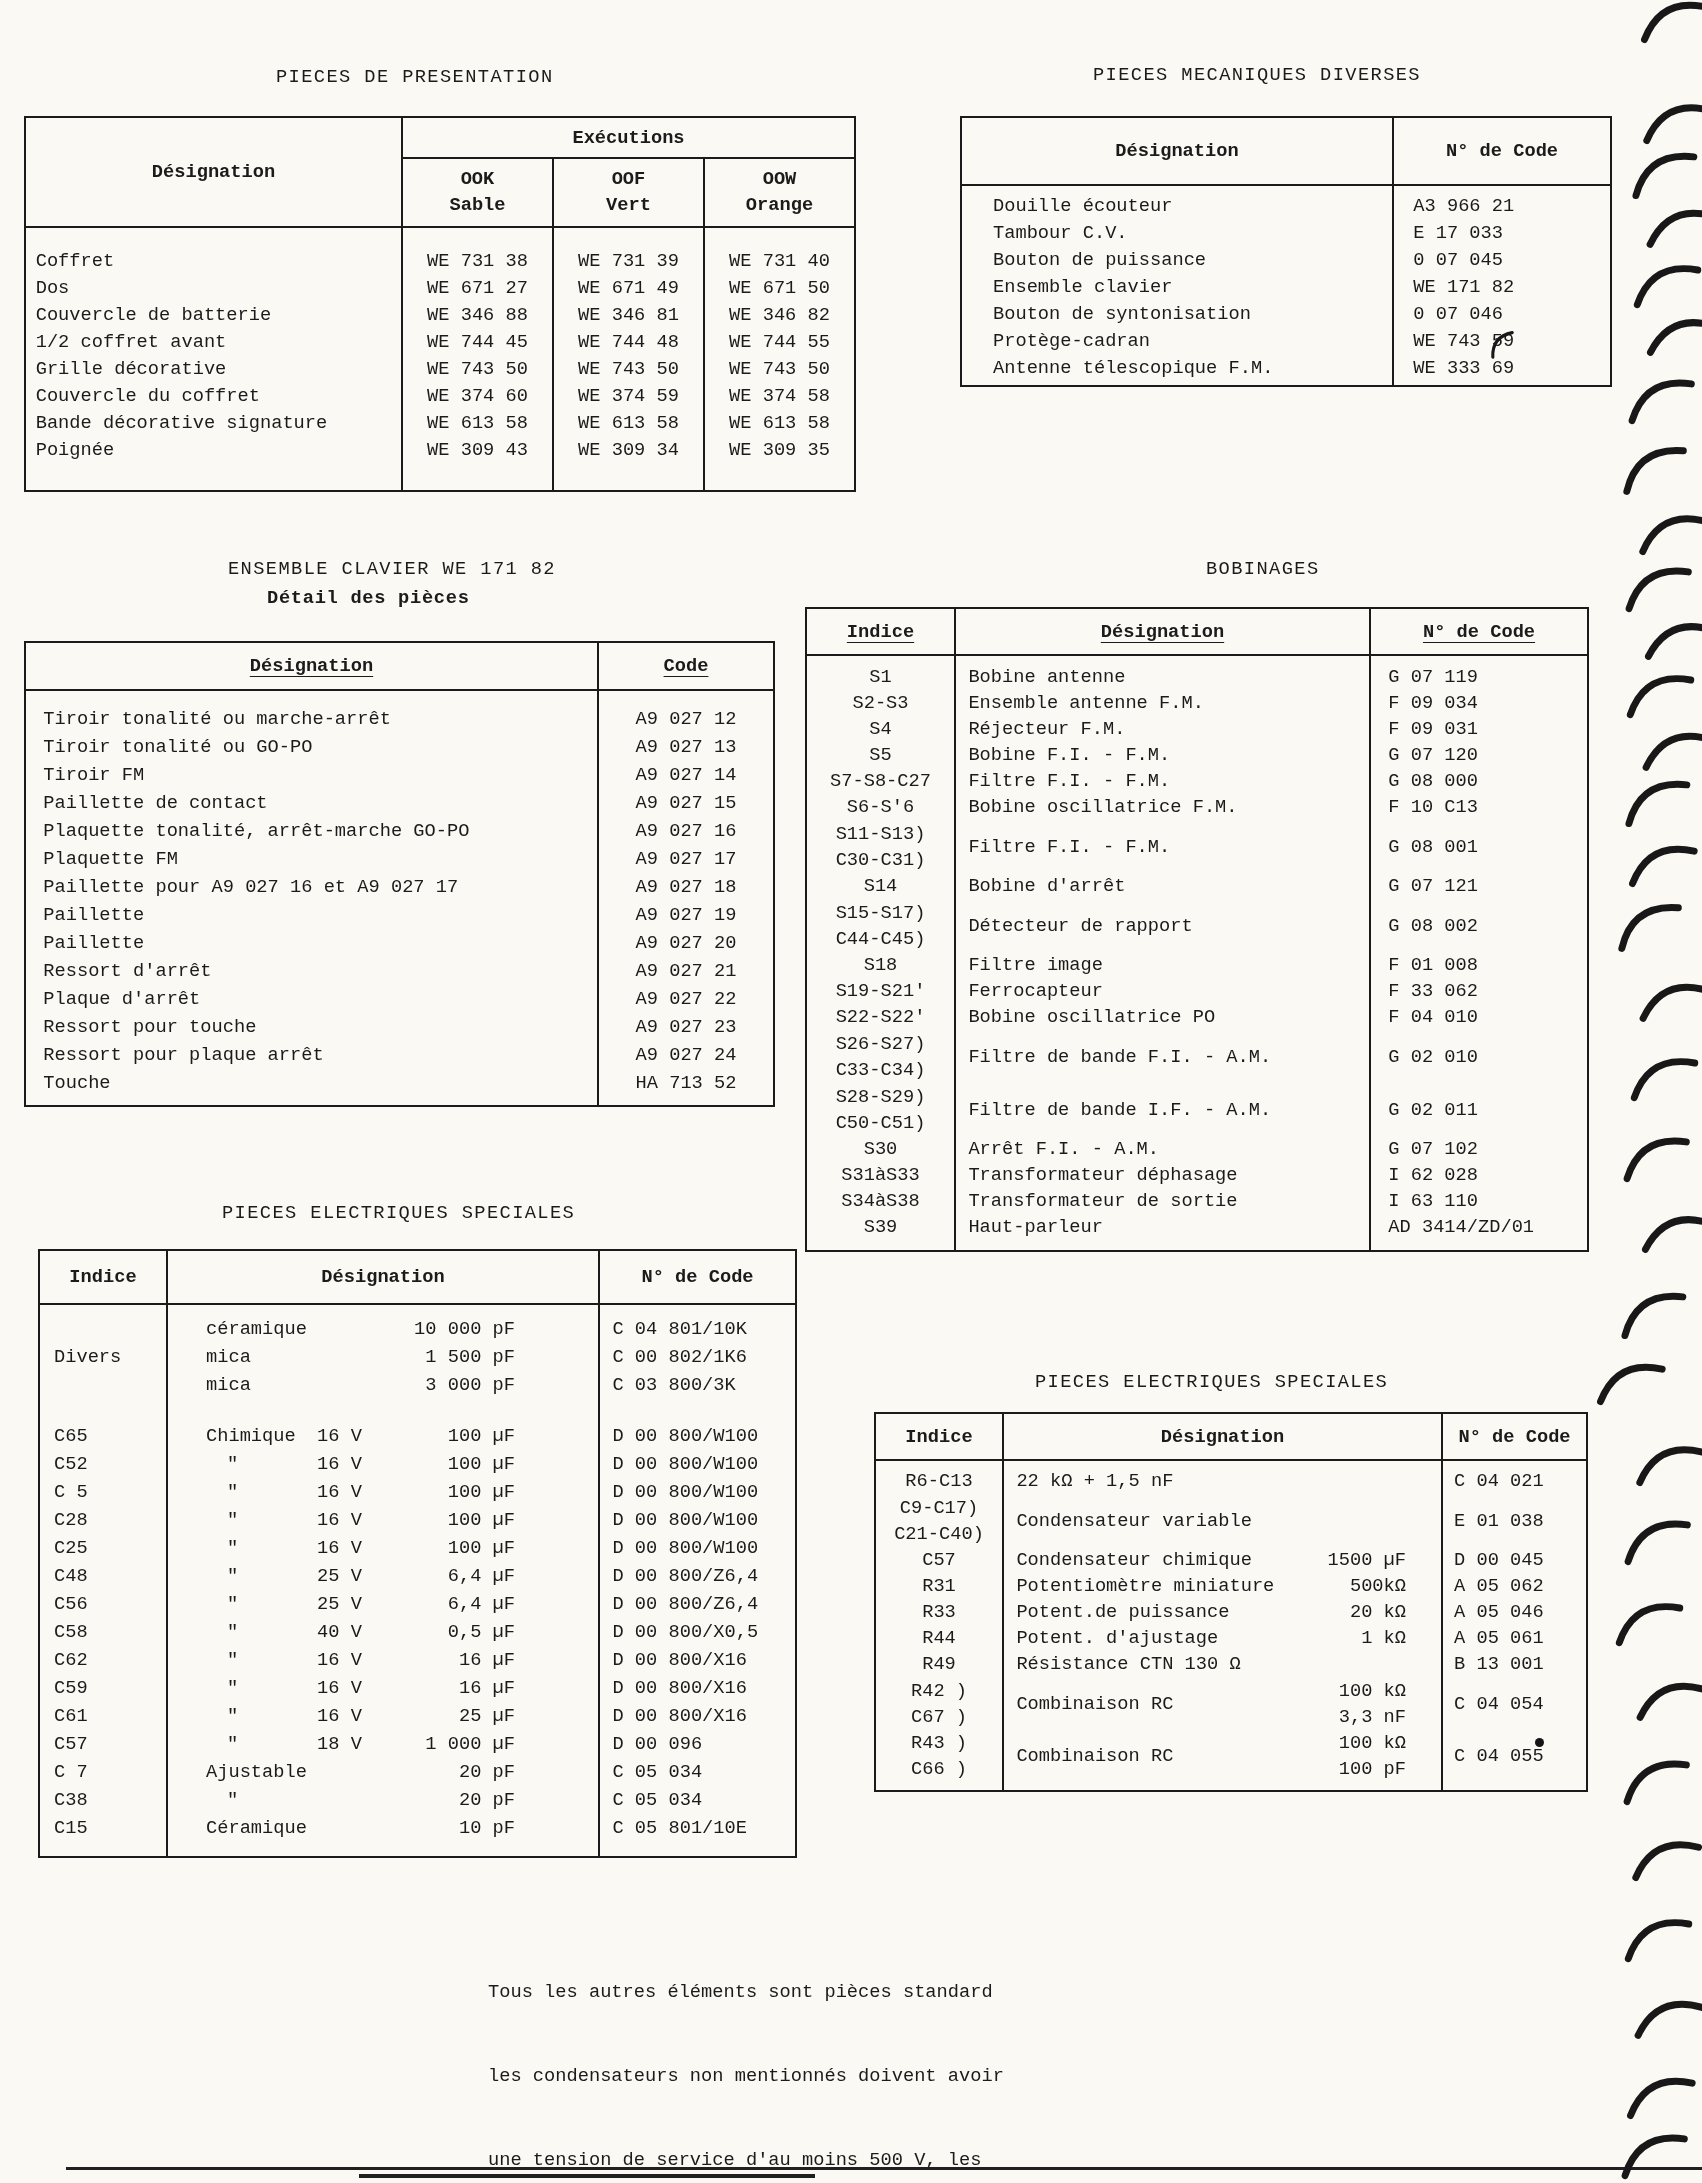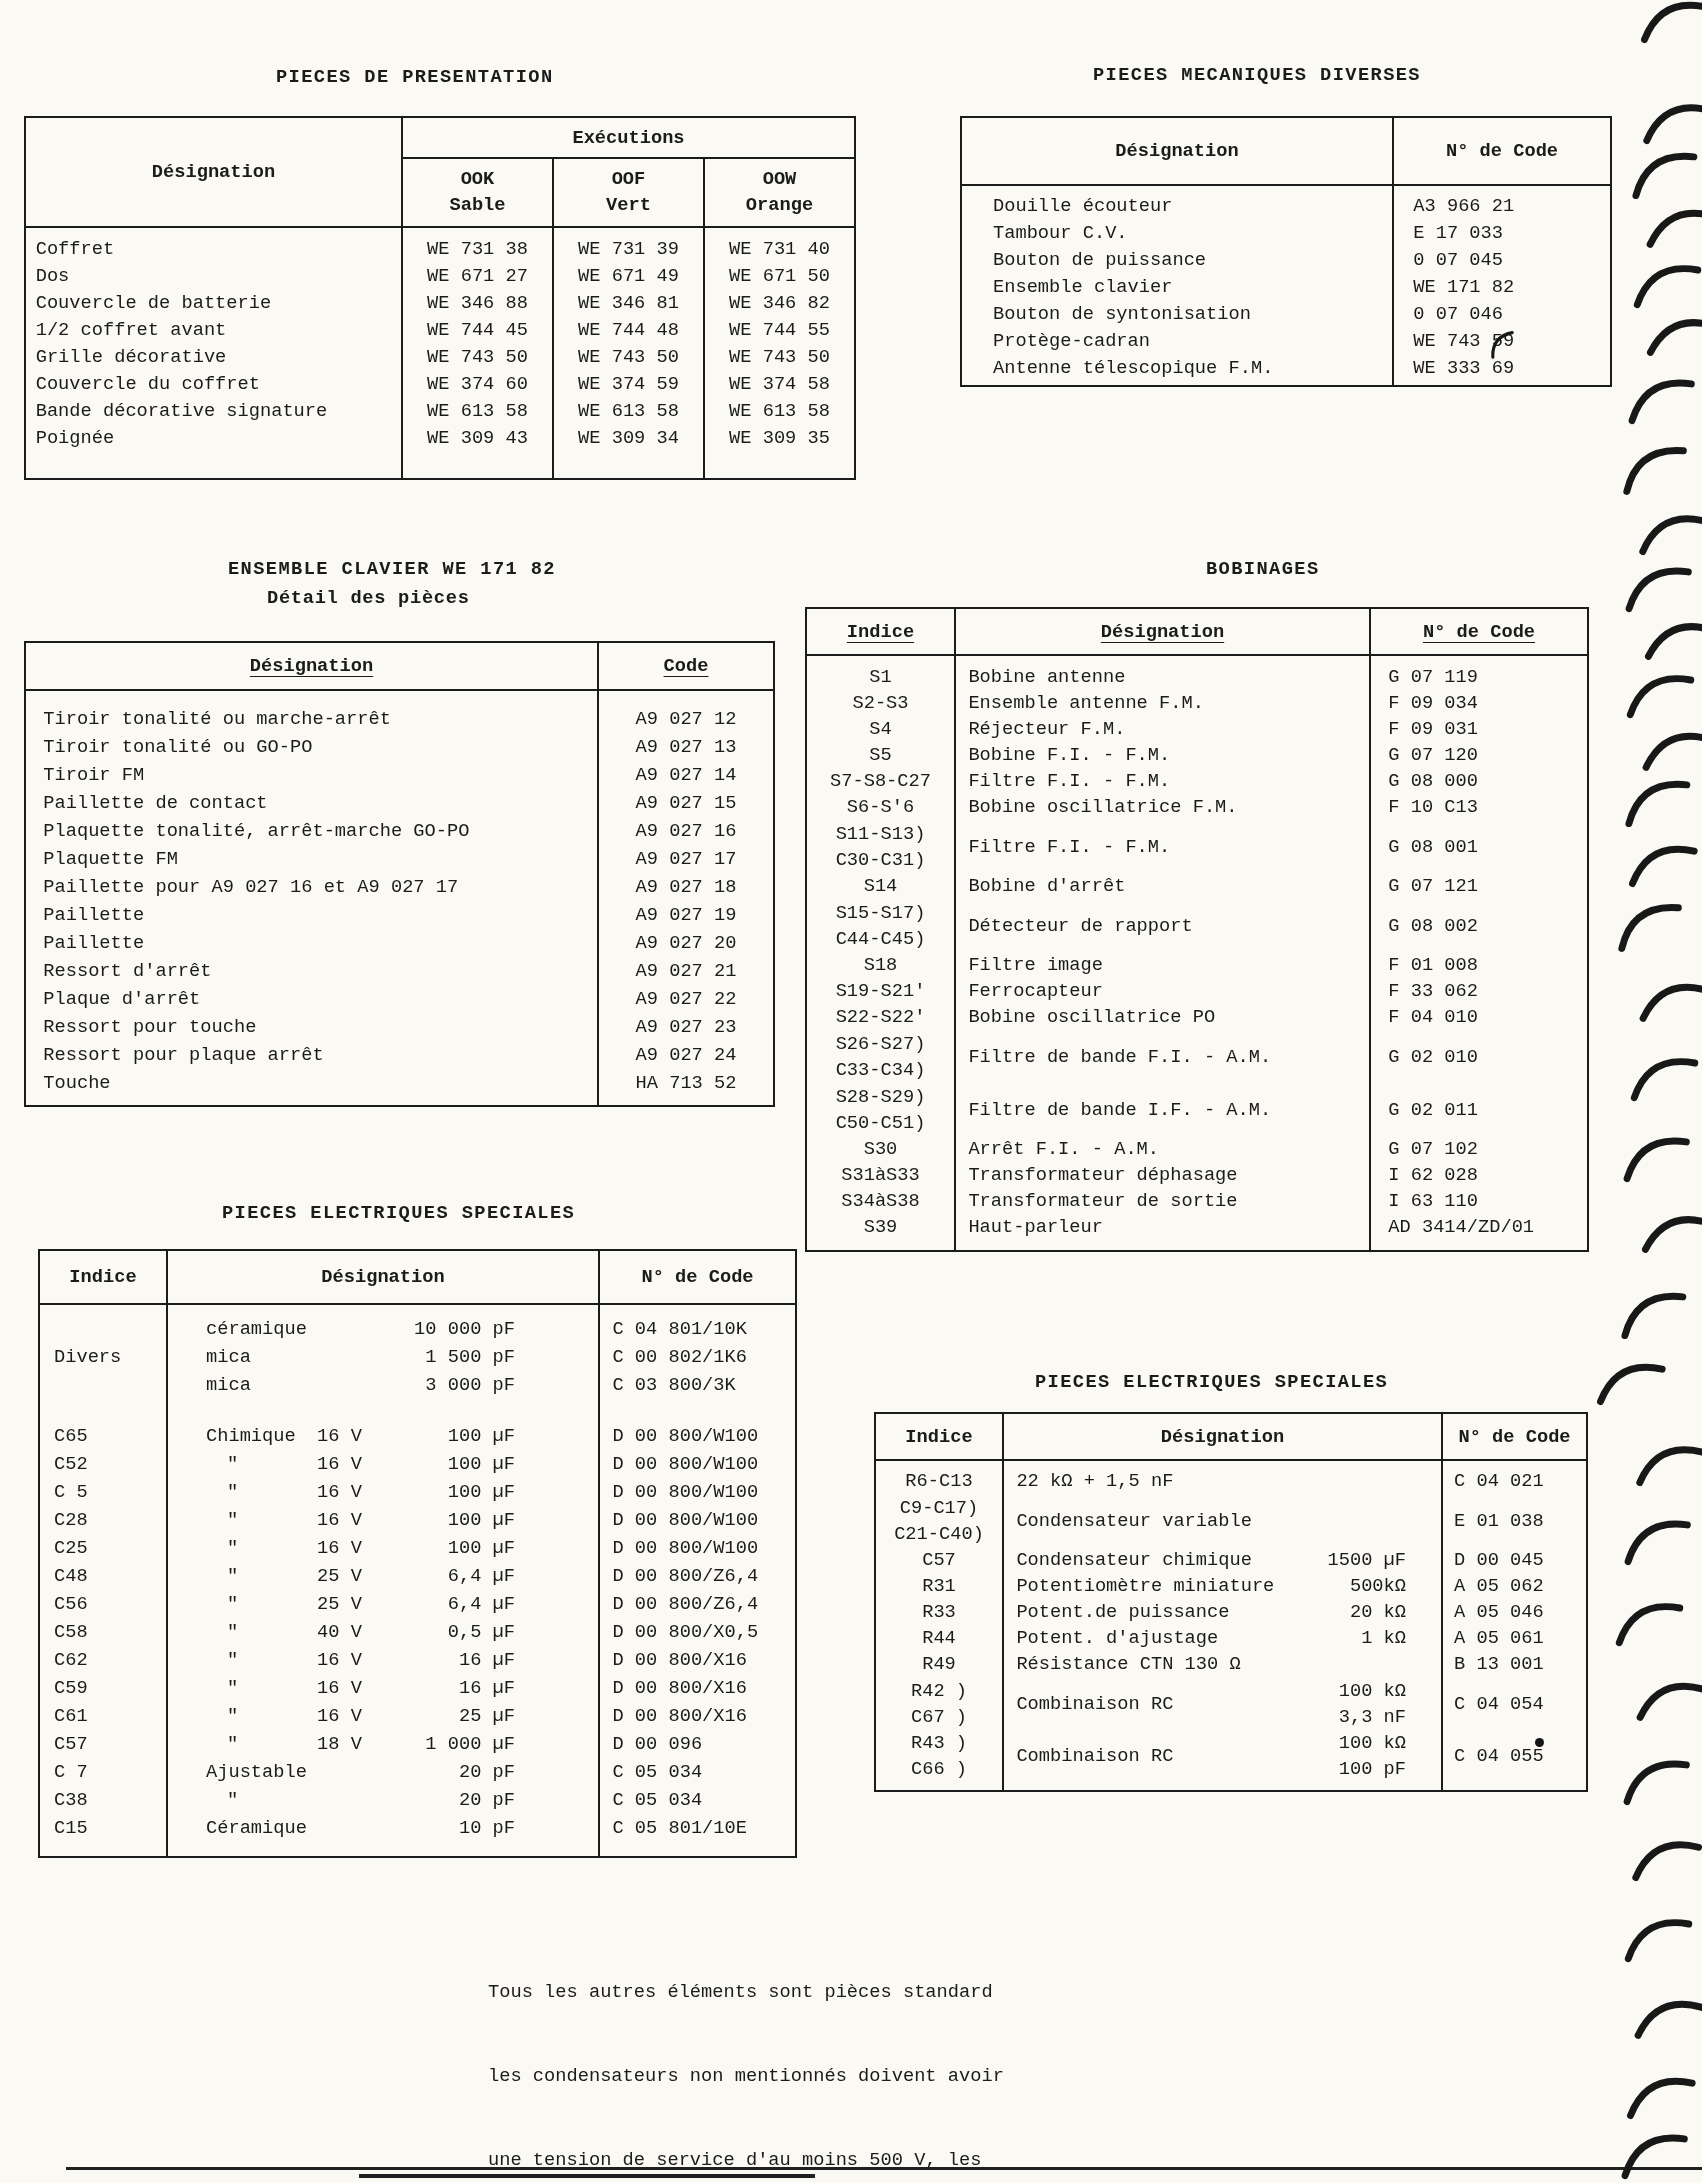--- a/index.html
+++ b/index.html
@@ -1,38 +1,38 @@
 <!DOCTYPE html>
 <html style="font-size:11px"><head>
 <meta charset="utf-8">
 <style>
   *{box-sizing:border-box;margin:0;padding:0}
   html,body{background:#e9e7e0}
   body{width:1702px;height:2183px;position:relative;overflow:hidden;
        background:#faf9f4;color:#1b1b1b;
        font-family:"Liberation Mono","DejaVu Sans Mono",monospace;font-size:18.7px}
-  .title{position:absolute;font-weight:700;letter-spacing:1.4px;white-space:pre}
+  .title{position:absolute;font-weight:400;letter-spacing:1.4px;white-space:pre}
   .subtitle{position:absolute;font-weight:700;letter-spacing:0.7px;white-space:pre}
 
   table.tbl{position:absolute;border-collapse:collapse;table-layout:fixed;border:2.8px solid #1b1b1b}
   .tbl th{font-weight:700;text-align:center;vertical-align:middle;border-bottom:2.1px solid #1b1b1b;font-size:18.7px}
   .tbl td{vertical-align:middle;white-space:pre;font-size:18.7px}
   .bl{border-left:2.1px solid #1b1b1b}
   .ul{text-decoration:underline;text-underline-offset:4.8px}
   .pre{white-space:pre-line !important}
 
   
   #t-presentation{left:24px;top:116px;width:829px}
   #t-presentation th.h-exec{height:41px}
   #t-presentation th.h-sub{height:69px}
   #t-presentation th.h-sub span{white-space:pre-line;display:inline-block;line-height:25.6px}
   #t-presentation tbody td{line-height:27px}
   #t-presentation td.c1{padding-left:9.7px}
   #t-presentation td.cc{text-align:center}
-  #t-presentation tbody tr:first-child td{padding-top:8px}
+  #t-presentation tbody tr:first-child td{padding-top:20px}
   #t-presentation tbody tr:last-child td{padding-bottom:26px}
 
   
   #t-mecaniques{left:960px;top:116px;width:649px}
   #t-mecaniques th{height:68px}
   #t-mecaniques tbody td{line-height:27px}
   #t-mecaniques td.c1{padding-left:31px}
   #t-mecaniques td.c2{padding-left:19.3px}
   #t-mecaniques tbody tr:first-child td{padding-top:7px}
   #t-mecaniques tbody tr:last-child td{padding-bottom:3px}

